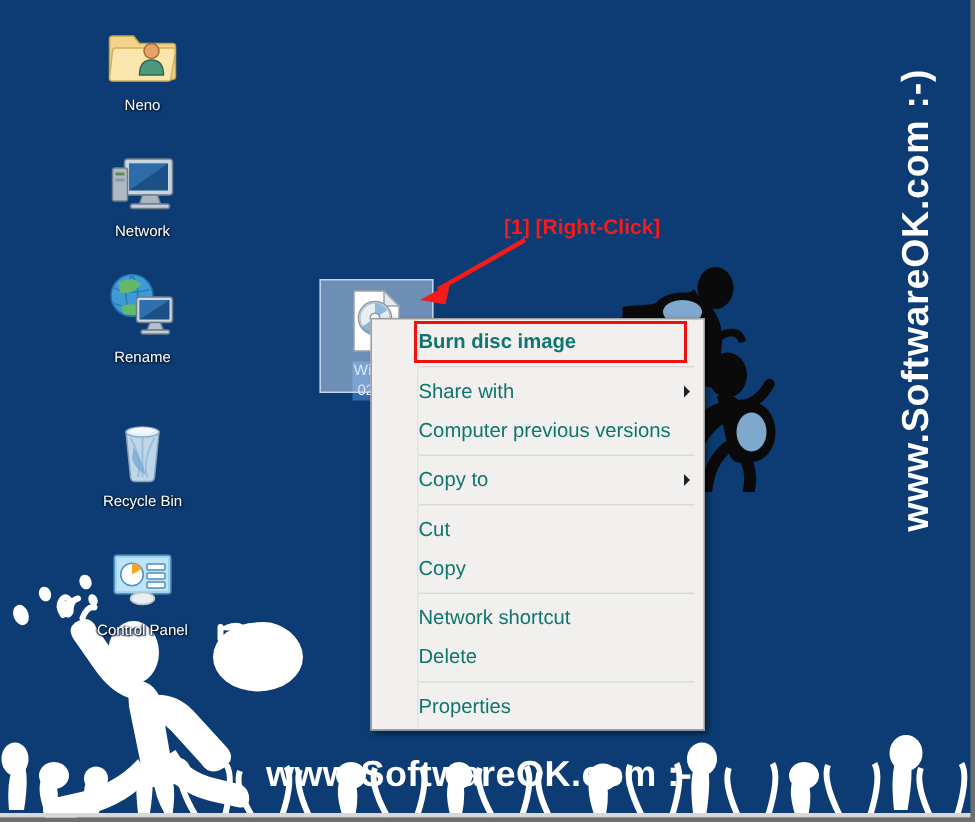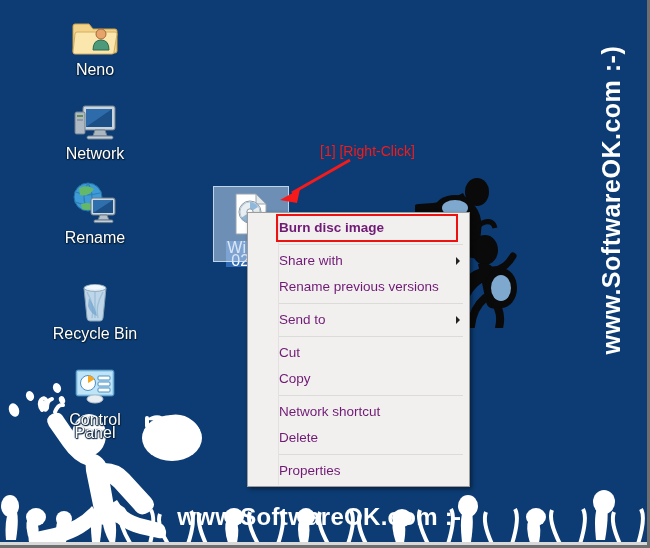--- a/index.html
+++ b/index.html
@@ -23,21 +23,21 @@
   
   .dicon{
     position:absolute;width:86px;text-align:center;
     cursor:default;
   }
   .dicon .glyph{
     width:48px;height:48px;margin:0 auto;position:relative;display:block;
   }
   .dicon .lbl{
     display:inline-block;margin-top:3px;
-    font-size:16px;color:#ffffff;line-height:13px;
+    font-size:10px;color:#ffffff;line-height:13px;
     font-family:"Liberation Sans", sans-serif;
     text-shadow:1px 1px 1px #06203d, -1px 0 1px #06203d, 0 1px 1px #06203d;
     max-width:86px;
   }
   .dicon.sel .sel-box{
     position:absolute;left:6px;top:-4px;width:74px;height:74px;
     background:rgba(190,210,235,.55);
     border:1px solid rgba(220,235,250,.75);
   }
   .dicon.sel .lbl{
@@ -56,42 +56,42 @@
     box-sizing:border-box;
   }
   #ctxmenu .gutter{
     position:absolute;left:1px;top:1px;bottom:1px;width:29px;
     background:#f1f0ef;
     border-right:1px solid #e2e1df;
   }
   .mi{
     position:relative;height:26px;line-height:26px;
     padding-left:31px;padding-right:18px;
-    font-size:13.5px;color:#701a75;white-space:nowrap;
+    font-size:13.5px;color:#0f766e;white-space:nowrap;
     cursor:default;
   }
   .mi.bold{font-weight:bold;}
   .mi.hl{
     outline:2px solid #ee1111;
     outline-offset:-1px;
     margin:0 12px 0 29px;
     padding-left:2px;
     width:auto;
   }
   .mi .arrow{
     position:absolute;right:9px;top:50%;margin-top:-4px;
     width:0;height:0;border-left:4px solid #222;
     border-top:4px solid transparent;border-bottom:4px solid transparent;
   }
   .sep{height:1px;background:#dcdbd9;margin:3px 6px 3px 31px;}
 
   
   #ann{
-    position:absolute;left:320px;top:143px;
-    color:#f71a1a;font-size:14px;font-weight:normal;
+    position:absolute;left:336px;top:143px;
+    color:#f71a1a;font-size:14px;font-weight:bold;
     font-family:"Liberation Sans", sans-serif;white-space:nowrap;
   }
 
   
   #wm-right{
     position:absolute;right:-4px;top:0;height:548px;width:58px;
     display:flex;align-items:flex-start;justify-content:center;
   }
   #wm-right span{
     transform:rotate(-90deg);transform-origin:center;
@@ -295,23 +295,23 @@
     <path d="M4 45 l20 -11 l-3 14 z" fill="#f71a1a"></path>
   </svg>
   <div id="ann">[1] [Right-Click]</div>
 
   <div id="ctxmenu">
     <div class="gutter"></div>
     <div id="menu-items">
         <div class="mi bold hl"><span>Burn disc image</span></div>
         <div class="sep"></div>
         <div class="mi"><span>Share with</span><span class="arrow"></span></div>
-        <div class="mi"><span>Rename previous versions</span></div>
-        <div class="sep"></div>
-        <div class="mi"><span>Send to</span><span class="arrow"></span></div>
+        <div class="mi"><span>Computer previous versions</span></div>
+        <div class="sep"></div>
+        <div class="mi"><span>Copy to</span><span class="arrow"></span></div>
         <div class="sep"></div>
         <div class="mi"><span>Cut</span></div>
         <div class="mi"><span>Copy</span></div>
         <div class="sep"></div>
         <div class="mi"><span>Network shortcut</span></div>
         <div class="mi"><span>Delete</span></div>
         <div class="sep"></div>
         <div class="mi"><span>Properties</span></div>
       </div>
   </div>

